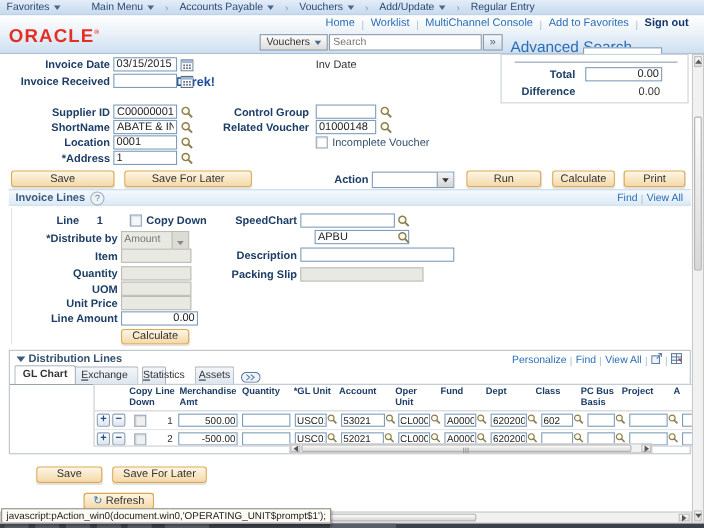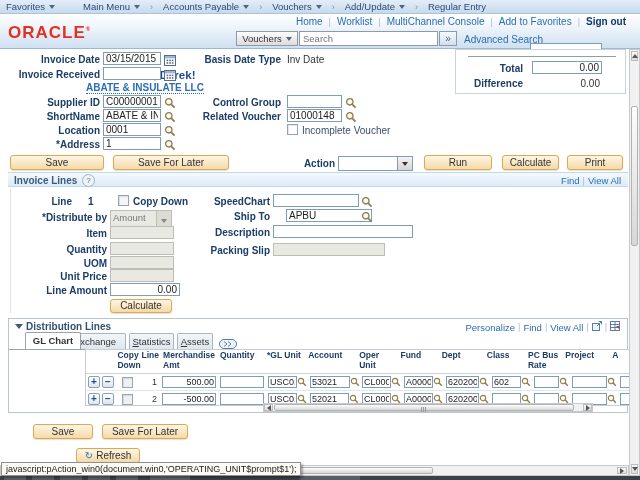--- a/index.html
+++ b/index.html
@@ -24,21 +24,21 @@
   .toplinks .tl.strong{color:#12366b;font-weight:bold;}
   .pipe{color:#a9bccf;font-size:9px;}
   .scopebtn{position:absolute;left:236px;top:31px;width:62px;height:15px;box-sizing:border-box;
             border:1px solid #8e9aa8;background:linear-gradient(#fdfdfd,#dcdcdc);
             font-size:9.5px;color:#333;display:flex;align-items:center;justify-content:center;cursor:pointer;}
   .searchinput{position:absolute;left:299px;top:31px;width:139px;height:15px;box-sizing:border-box;
                border:1px solid #8e9aa8;font-size:9.5px;padding:0 3px;color:#333;}
   .gobtn{position:absolute;left:439px;top:31px;width:18px;height:15px;box-sizing:border-box;
          border:1px solid #8e9aa8;background:linear-gradient(#f6f9fc,#d3dfec);color:#44608a;
          font-size:10px;line-height:13px;text-align:center;cursor:pointer;}
-  .advlink{position:absolute;left:464px;top:34px;font-size:10px;color:#2a6db5;cursor:pointer;}
+  .advlink{position:absolute;left:464px;top:34px;font-size:14px;color:#2a6db5;cursor:pointer;}
   
   .lbl{position:absolute;font-size:10px;font-weight:bold;color:#1c3d66;text-align:right;white-space:nowrap;}
   .plain{position:absolute;font-size:10px;color:#333;white-space:nowrap;}
   .inp{position:absolute;height:13px;box-sizing:border-box;border:1px solid #7f9db9;background:#fff;
        font-family:"Liberation Sans",sans-serif;font-size:10px;padding:0 2px;color:#222;}
   .inp.dis{background:#e9e9e3;border-color:#bdbdb4;color:#555;}
   .inp.num{text-align:right;}
   .ico{position:absolute;width:12px;height:12px;cursor:pointer;}
   .cbx{position:absolute;width:11px;height:11px;box-sizing:border-box;border:1px solid #93a3b3;
        background:#f5f6f7;box-shadow:inset 1px 1px 1px rgba(0,0,0,.1);cursor:pointer;}
@@ -173,41 +173,39 @@
         <g fill="#5a6c84">
           <rect x="2.6" y="5.6" width="1.6" height="1.6"></rect>
           <rect x="5.2" y="5.6" width="1.6" height="1.6"></rect>
           <rect x="7.8" y="5.6" width="1.6" height="1.6"></rect>
           <rect x="2.6" y="8.2" width="1.6" height="1.6"></rect>
           <rect x="5.2" y="8.2" width="1.6" height="1.6"></rect>
           <rect x="7.8" y="8.2" width="1.6" height="1.6"></rect>
         </g>
       </svg>
   </span>
-  <div class="lbl" style="left:163px;top:54px;width:118px;">Basis Date Type</div>
   <div class="plain" style="left:287px;top:54px;">Inv Date</div>
 
   <div class="lbl" style="left:2px;top:69px;width:98px;">Invoice Received</div>
   <input class="inp" style="left: 103px; top: 67px; width: 58px;" value="">
   <span class="ico" style="left:164px;top:67px;">
     <svg width="12" height="12" viewBox="0 0 12 12">
         <rect x="0.5" y="1.5" width="11" height="10" fill="#fff" stroke="#5a6c84"></rect>
         <rect x="1" y="2" width="10" height="2.4" fill="#9db6d4"></rect>
         <g fill="#5a6c84">
           <rect x="2.6" y="5.6" width="1.6" height="1.6"></rect>
           <rect x="5.2" y="5.6" width="1.6" height="1.6"></rect>
           <rect x="7.8" y="5.6" width="1.6" height="1.6"></rect>
           <rect x="2.6" y="8.2" width="1.6" height="1.6"></rect>
           <rect x="5.2" y="8.2" width="1.6" height="1.6"></rect>
           <rect x="7.8" y="8.2" width="1.6" height="1.6"></rect>
         </g>
       </svg>
   </span>
 
-  <div class="supplink" style="left:86px;top:82px;">ABATE &amp; INSULATE LLC</div>
 
   <div class="lbl" style="left:2px;top:97px;width:98px;">Supplier ID</div>
   <input class="inp" style="left: 103px; top: 95px; width: 58px;" value="C000000015">
   <span class="ico" style="left:164px;top:95px;">
     <svg width="12" height="12" viewBox="0 0 12 12">
         <circle cx="4.8" cy="4.8" r="3.2" fill="#fffbe8" stroke="#8a7f52" stroke-width="1.3"></circle>
         <line x1="7.3" y1="7.3" x2="10.6" y2="10.6" stroke="#8a7f52" stroke-width="1.8"></line>
       </svg>
   </span>
   <div class="lbl" style="left:163px;top:97px;width:118px;">Control Group</div>
@@ -314,21 +312,20 @@
   <div class="btn" style="left:110px;top:299px;width:62px;height:14px;line-height:12px;">Calculate</div>
 
   <div class="lbl" style="left:152px;top:196px;width:118px;">SpeedChart</div>
   <input class="inp" style="left: 273px; top: 194px; width: 86px;" value="">
   <span class="ico" style="left:361px;top:194px;">
     <svg width="12" height="12" viewBox="0 0 12 12">
         <circle cx="4.8" cy="4.8" r="3.2" fill="#fffbe8" stroke="#8a7f52" stroke-width="1.3"></circle>
         <line x1="7.3" y1="7.3" x2="10.6" y2="10.6" stroke="#8a7f52" stroke-width="1.8"></line>
       </svg>
   </span>
-  <div class="lbl" style="left:152px;top:211px;width:118px;">Ship To</div>
   <input class="inp" style="left: 286px; top: 209px; width: 86px;" value="APBU">
   <span class="ico" style="left:361px;top:209px;">
     <svg width="12" height="12" viewBox="0 0 12 12">
         <circle cx="4.8" cy="4.8" r="3.2" fill="#fffbe8" stroke="#8a7f52" stroke-width="1.3"></circle>
         <line x1="7.3" y1="7.3" x2="10.6" y2="10.6" stroke="#8a7f52" stroke-width="1.8"></line>
       </svg>
   </span>
   <div class="lbl" style="left:152px;top:227px;width:118px;">Description</div>
   <input class="inp" style="left: 273px; top: 225px; width: 140px;" value="">
   <div class="lbl" style="left:152px;top:245px;width:118px;">Packing Slip</div>
@@ -356,23 +353,23 @@
             <rect x="0.5" y="0.5" width="9" height="9" fill="#fff" stroke="#5b7da3"></rect>
             <line x1="0.5" y1="3.5" x2="9.5" y2="3.5" stroke="#5b7da3"></line>
             <line x1="0.5" y1="6.5" x2="9.5" y2="6.5" stroke="#5b7da3"></line>
             <line x1="5" y1="0.5" x2="5" y2="9.5" stroke="#5b7da3"></line>
             <path d="M6 5 h3 v3 z" fill="#c0392b"></path>
           </svg>
       </span>
     </span>
 
     <div class="tabstrip">
-      <span class="tab active" style="left:4px;width:56px;margin-left:12px;">GL Chart</span>
+      <span class="tab active" style="left:4px;width:56px;">GL Chart</span>
       <span class="tab inactive" style="left:55px;width:62px;">Exchange Rate</span>
-      <span class="tab inactive" style="left:120px;width:45px;">Statistics</span>
+      <span class="tab inactive" style="left:120px;width:22px;">Statistics</span>
       <span class="tab inactive" style="left:168px;width:36px;">Assets</span>
       <span style="position:absolute;left:210px;top:3px;cursor:pointer;">
         <svg width="18" height="10" viewBox="0 0 18 10">
             <rect x="0.5" y="0.5" width="17" height="9" rx="4.5" fill="#eef4fa" stroke="#5b7da3"></rect>
             <path d="M5 2.5 L8 5 L5 7.5 M9 2.5 L12 5 L9 7.5" stroke="#5b7da3" fill="none"></path>
           </svg>
       </span>
     </div>
 
     <div class="grid">
@@ -381,21 +378,21 @@
         <div class="hc" style="width:24px;">Copy Down</div>
         <div class="hc" style="width:22px;">Line</div>
         <div class="hc" style="width:58px;">Merchandise Amt</div>
         <div class="hc" style="width:48px;">Quantity</div>
         <div class="hc" style="width:42px;">*GL Unit</div>
         <div class="hc" style="width:52px;">Account</div>
         <div class="hc" style="width:42px;">Oper Unit</div>
         <div class="hc" style="width:42px;">Fund</div>
         <div class="hc" style="width:46px;">Dept</div>
         <div class="hc" style="width:42px;">Class</div>
-        <div class="hc" style="width:38px;">PC Bus Rate</div>
+        <div class="hc" style="width:38px;">PC Bus Basis</div>
         <div class="hc" style="width:48px;">Project</div>
         <div class="hc" style="width:20px;">A</div>
       </div>
 
       <div class="g-row">
         <div class="gc" style="width:30px;padding-left:2px;">
           <span class="gbtn">+</span>
           <span class="gbtn">−</span>
         </div>
         <div class="gc" style="width:24px;">

